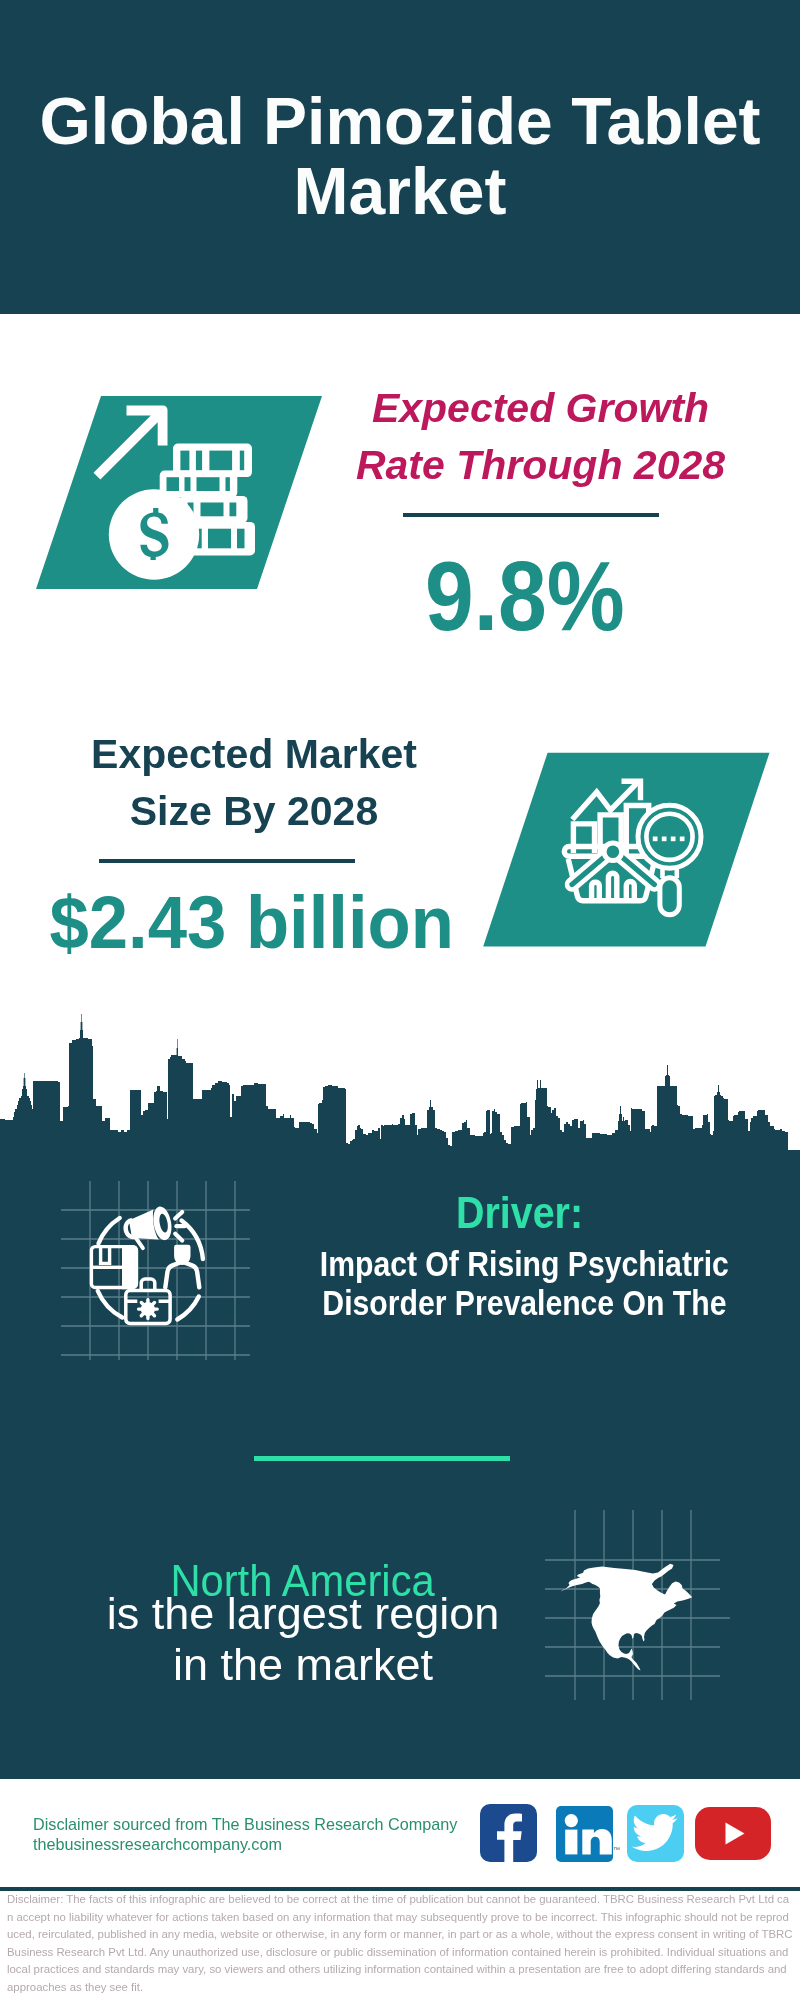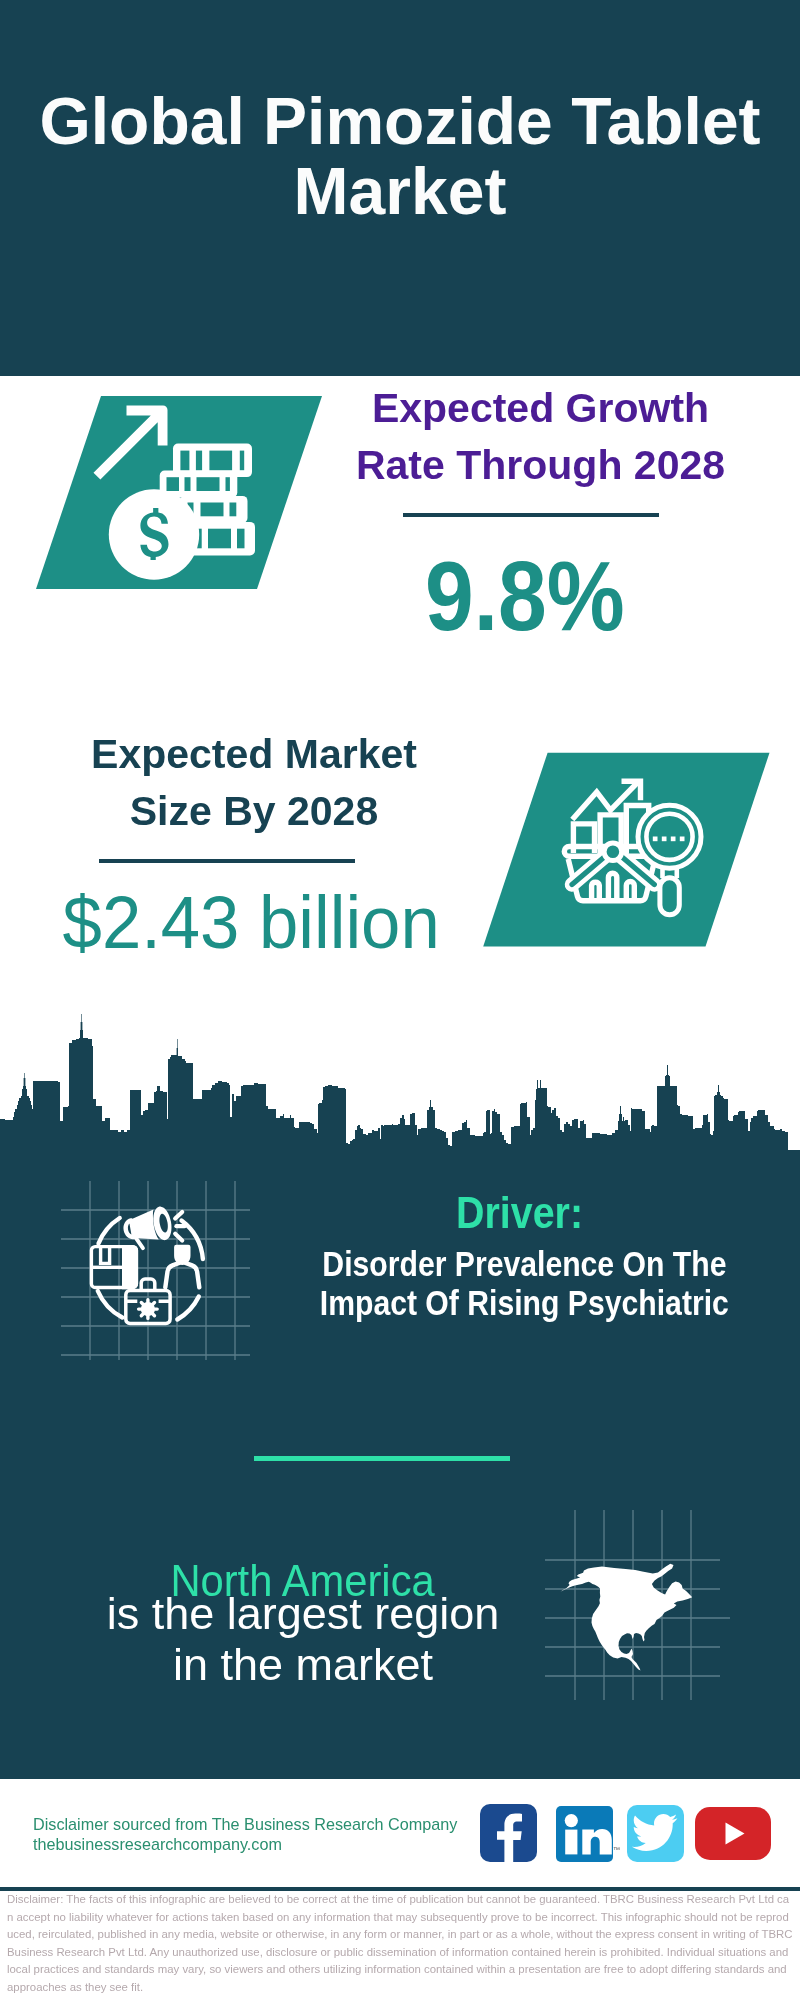--- a/index.html
+++ b/index.html
@@ -1,38 +1,38 @@
 <!DOCTYPE html>
 <html><head>
 <meta charset="utf-8">
 <style>
   html,body{margin:0;padding:0;background:#fff;}
   body{width:800px;height:2000px;font-family:"Liberation Sans",sans-serif;overflow:hidden;}
   .page{position:relative;width:800px;height:2000px;background:#fff;}
 
   
-  .header{position:absolute;left:0;top:0;width:800px;height:376px;background:#174252;}
+  .header{position:absolute;left:0;top:0;width:800px;height:314px;background:#174252;}
   .header h1{position:absolute;left:0;top:87px;width:800px;margin:0;color:#fbfcfc;
              font-size:66px;font-weight:bold;line-height:69.5px;text-align:center;}
 
   
   .rule{position:absolute;background:#174252;height:4px;}
   .icon1{position:absolute;left:30px;top:385px;}
-  .s1-label{position:absolute;left:330px;top:380px;width:421px;color:#4c1d95;
-            font-size:41px;font-weight:bold;line-height:57px;text-align:center;}
+  .s1-label{position:absolute;left:330px;top:380px;width:421px;color:#be185d;
+            font-size:41px;font-weight:bold;line-height:57px;text-align:center;font-style:italic;}
   .s1-rule{left:403px;top:513px;width:256px;}
   .s1-value{position:absolute;left:314px;top:546px;width:421px;color:#1d8f86;
             font-size:99px;font-weight:bold;line-height:99px;text-align:center;white-space:nowrap;}
   .s1-value span{display:inline-block;transform:scaleX(0.885);transform-origin:center;}
   .icon2{position:absolute;left:470px;top:745px;}
   .s2-label{position:absolute;left:59px;top:726px;width:390px;color:#174252;
             font-size:41px;font-weight:bold;line-height:57px;text-align:center;}
   .s2-rule{left:99px;top:859px;width:256px;}
   .s2-value{position:absolute;left:1px;top:885px;width:501px;color:#1d8f86;
-            font-size:75px;font-weight:normal;line-height:74px;text-align:center;white-space:nowrap;}
+            font-size:75px;font-weight:bold;line-height:74px;text-align:center;white-space:nowrap;}
   .s2-value span{display:inline-block;transform:scaleX(0.942);transform-origin:center;}
 
   
   .skyline{position:absolute;left:0;top:1000px;width:800px;height:155px;}
   .darkband{position:absolute;left:0;top:1150px;width:800px;height:629px;background:#174252;}
 
   
   .icon3{position:absolute;left:60px;top:1175px;}
   .driver-title{position:absolute;left:320px;top:1190px;width:400px;color:#2ee0a8;
                 font-size:45px;font-weight:bold;line-height:45px;text-align:center;white-space:nowrap;}
@@ -219,22 +219,22 @@
       <g>
         <rect x="125.8" y="1290.5" width="44.3" height="32.9" rx="4.2" ry="4.2" fill="none" stroke="#ffffff" stroke-width="3.5"></rect>
         <path fill="none" stroke="#ffffff" stroke-width="3.5" d="M141.2,1290.5v-7.6a3.8,3.8 0 0 1 3.8,-3.8h6a3.8,3.8 0 0 1 3.8,3.8v7.6"></path>
         <path fill="none" stroke="#ffffff" stroke-width="3.5" d="M125.8,1301.3 h11.5 M158.6,1301.3 h11.5"></path>
         <path fill="none" stroke="#ffffff" stroke-width="3.4" stroke-linecap="round" d="M147.9,1299.8 v18.6 M138.6,1309.1 h18.6 M141.3,1302.5 l13.2,13.2 M154.5,1302.5 l-13.2,13.2"></path>
         <circle cx="147.9" cy="1309.1" r="5.4" fill="none" stroke="#ffffff" stroke-width="3.4"></circle>
       </g>
     </svg>
     <div class="driver-title"><span>Driver:</span></div>
     <div class="driver-text">
+      <div class="dl"><span>Impact Of Rising Psychiatric</span></div>
       <div class="dl"><span>Disorder Prevalence On The</span></div>
-      <div class="dl"><span>Impact Of Rising Psychiatric</span></div>
     </div>
     <div class="sep"></div>
   </div>
 
   <div class="region">
     <div class="region-title"><span>North America</span></div>
     <div class="region-text">
       <div class="rl">is the largest region</div>
       <div class="rl">in the market</div>
     </div>

